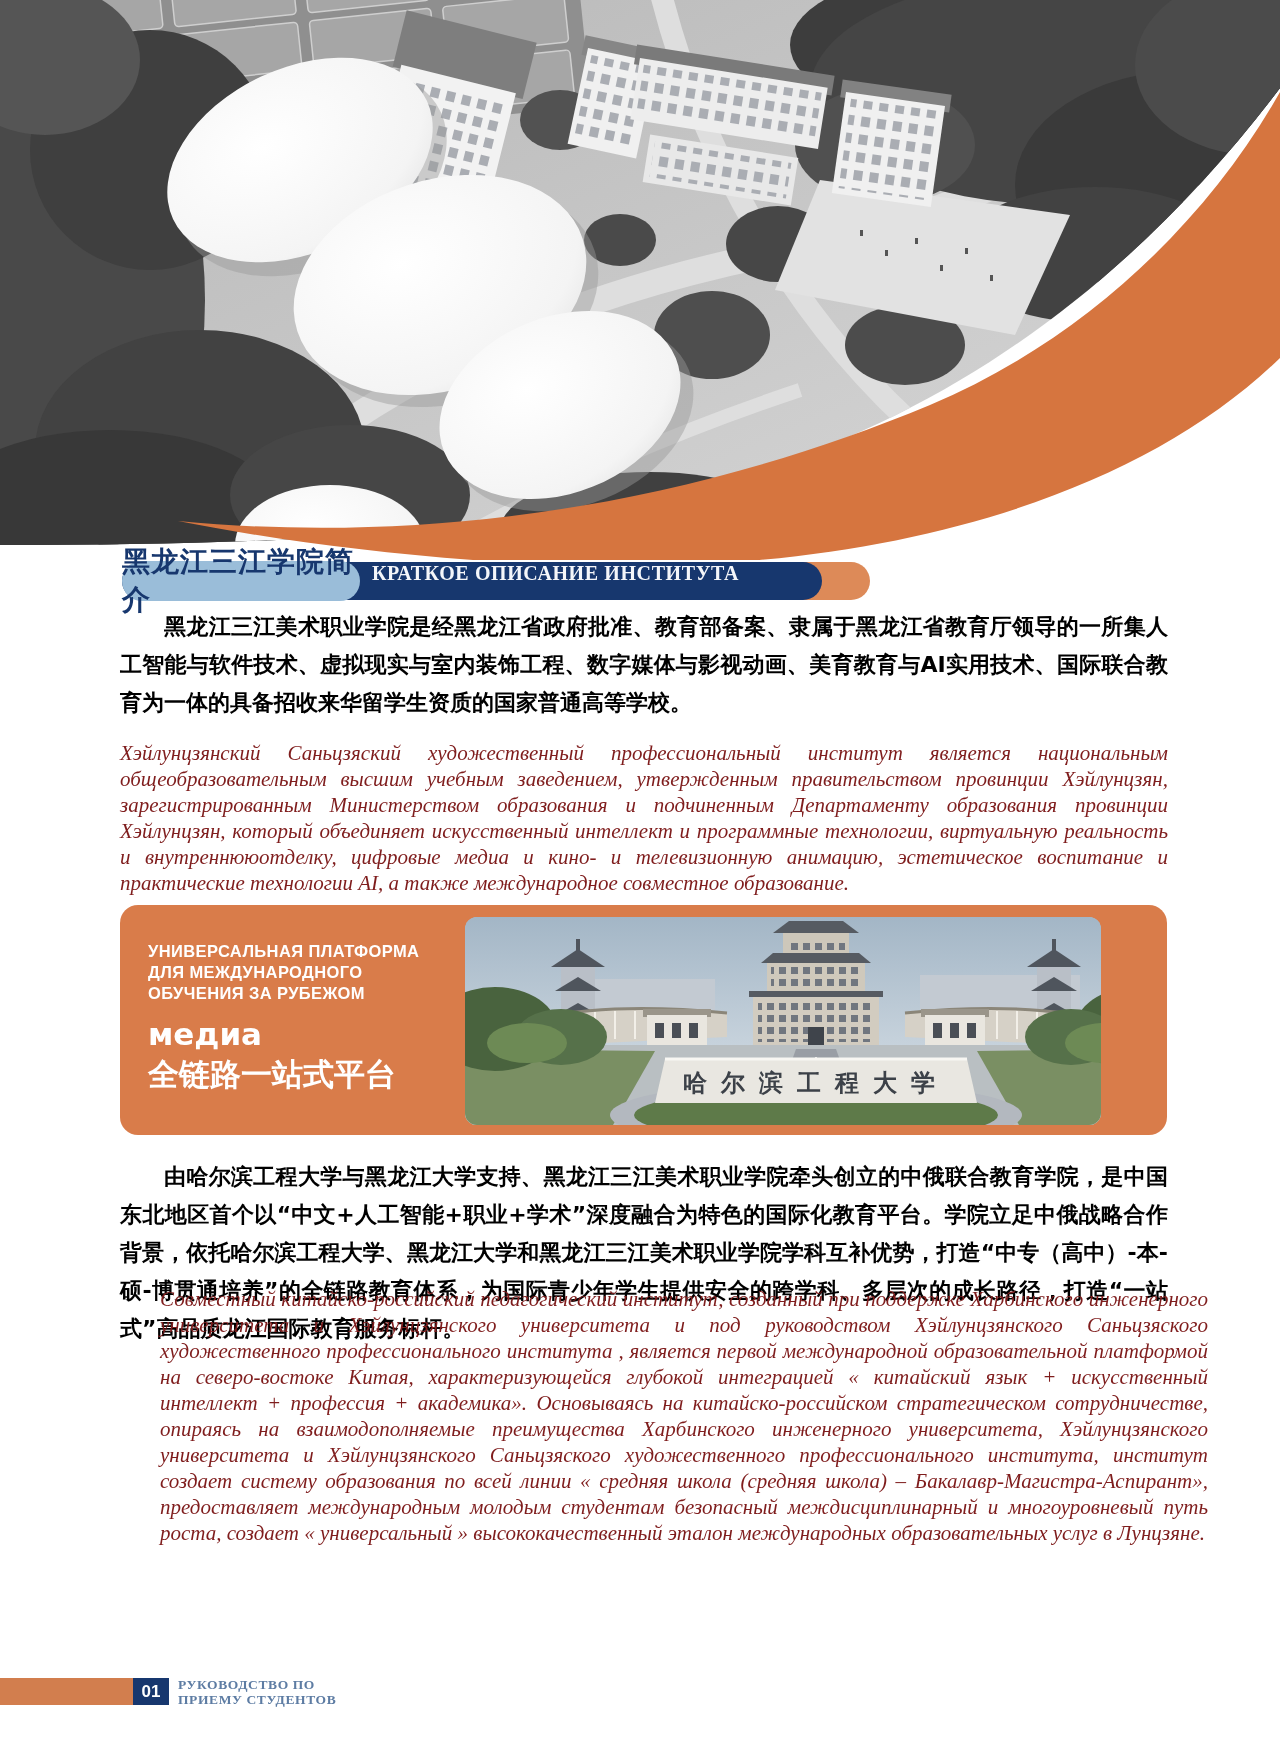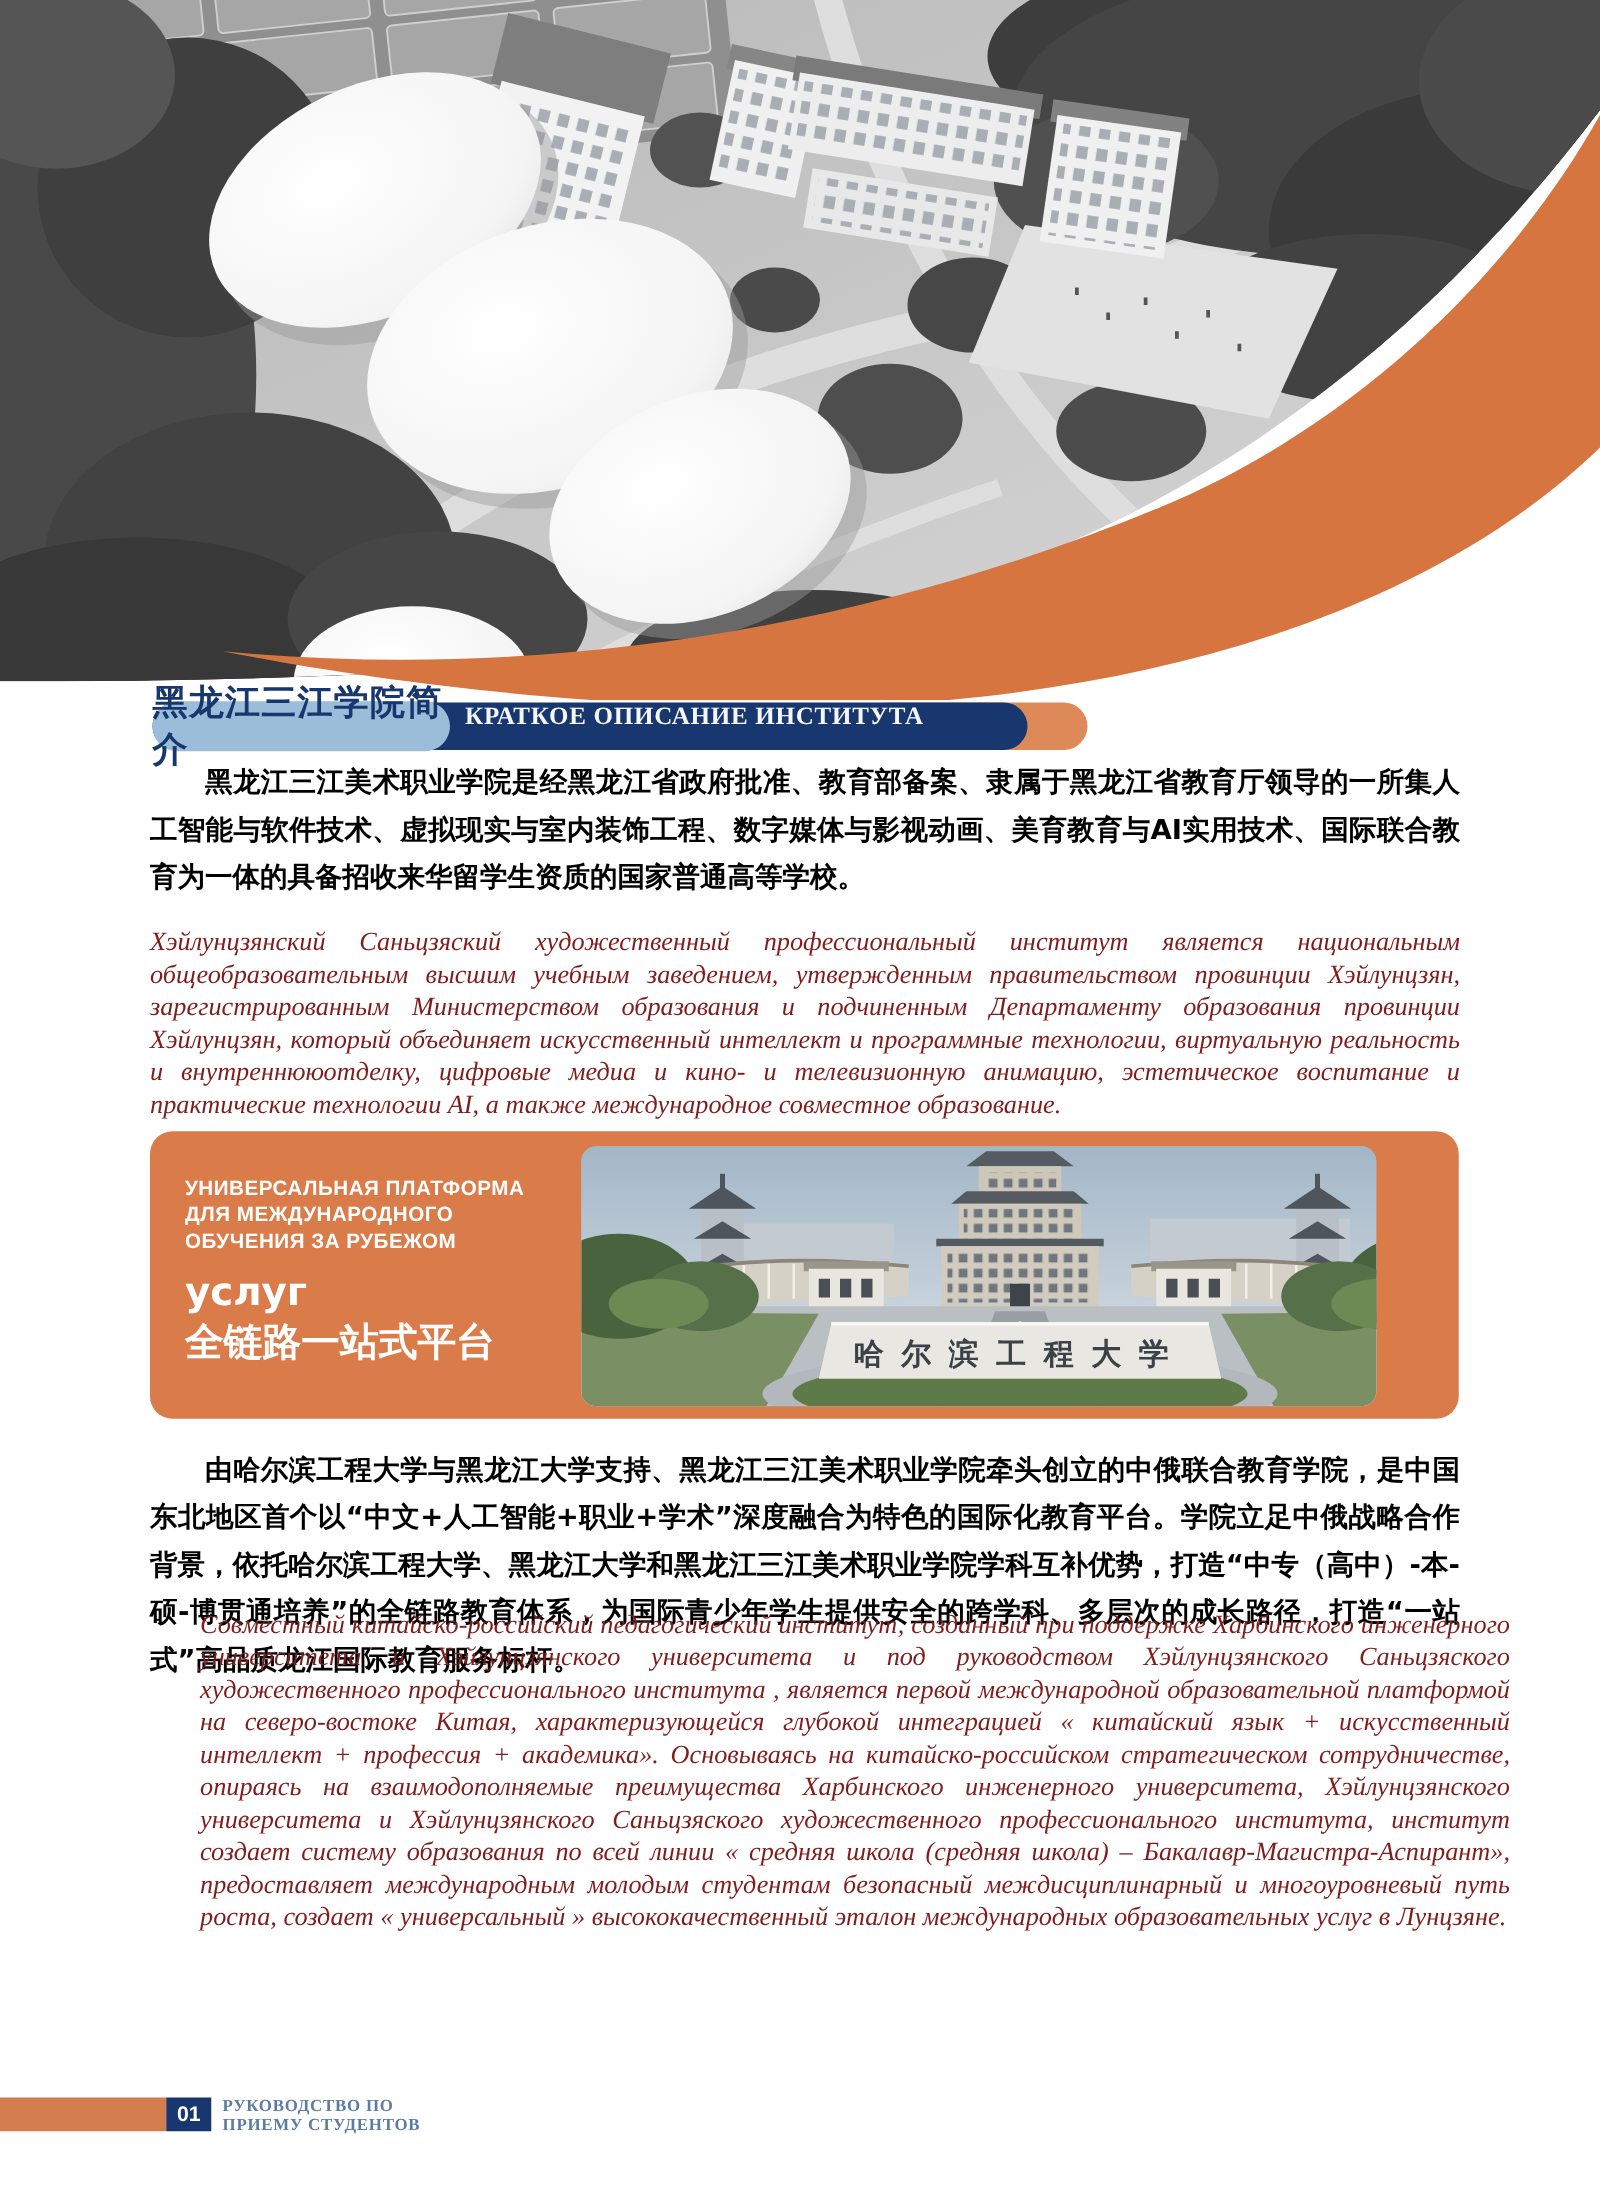--- a/index.html
+++ b/index.html
@@ -179,21 +179,21 @@
   <p class="para ru p-ru-1">Хэйлунцзянский Саньцзяский художественный профессиональный институт является национальным общеобразовательным высшим учебным заведением, утвержденным правительством провинции Хэйлунцзян, зарегистрированным Министерством образования и подчиненным Департаменту образования провинции Хэйлунцзян, который объединяет искусственный интеллект и программные технологии, виртуальную реальность и внутреннююотделку, цифровые медиа и кино- и телевизионную анимацию, эстетическое воспитание и практические технологии AI, а также международное совместное образование.</p>
 
   <div class="banner">
     <div class="banner-text">
       <div class="banner-ru">
         <span>УНИВЕРСАЛЬНАЯ ПЛАТФОРМА</span>
         <span>ДЛЯ МЕЖДУНАРОДНОГО</span>
         <span>ОБУЧЕНИЯ ЗА РУБЕЖОМ</span>
       </div>
       <div class="banner-zh">
-        <span>услуг</span>
+        <span>медиа</span>
         <span>全链路一站式平台</span>
       </div>
     </div>
 
     <div class="banner-photo">
       <svg width="702" height="208" viewBox="0 0 702 208">
         <defs>
           <linearGradient id="gSky" x1="0" y1="0" x2="0" y2="1">
             <stop offset="0" stop-color="#a3b6c6"></stop>
               <stop offset="1" stop-color="#dde4ea"></stop>

